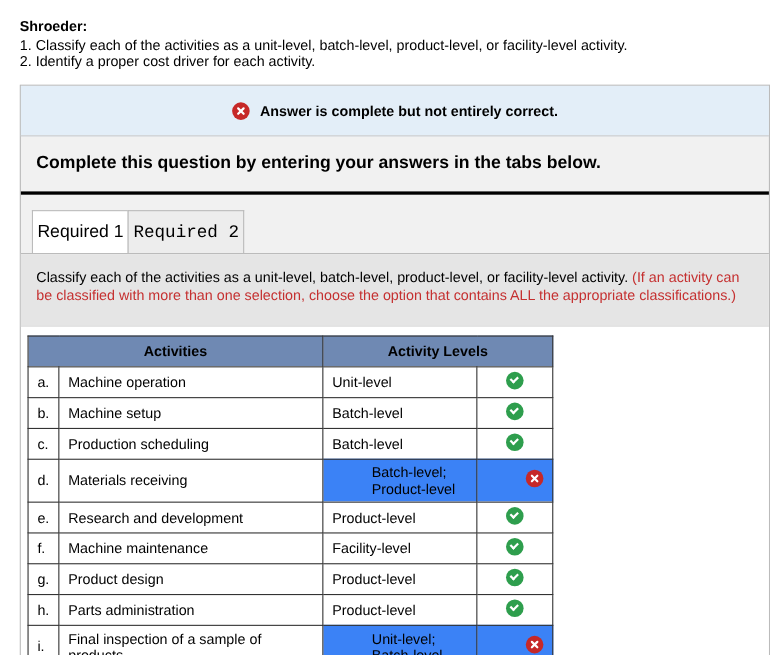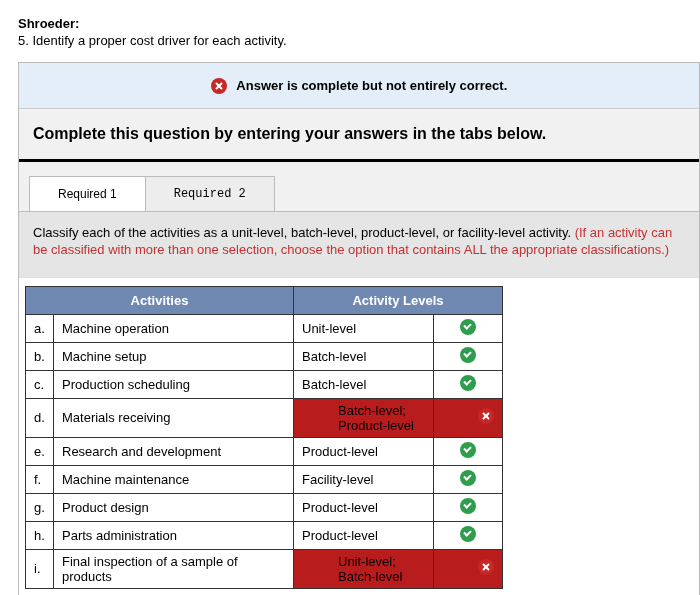--- a/index.html
+++ b/index.html
@@ -13,44 +13,45 @@
   .status-bar .icon { display: inline-block; vertical-align: middle; margin-right: 6px; }
   .status-bar .txt { vertical-align: middle; }
   .x-circle { display:inline-block; width:16px; height:16px; border-radius:50%; background:#c62828; position:relative; }
   .x-circle::before, .x-circle::after { content:""; position:absolute; left:50%; top:50%; width:9px; height:2px; background:#fff; border-radius:1px; }
   .x-circle::before { transform: translate(-50%,-50%) rotate(45deg); }
   .x-circle::after { transform: translate(-50%,-50%) rotate(-45deg); }
   .check-circle { display:inline-block; width:16px; height:16px; border-radius:50%; background:#2e9e4d; position:relative; }
   .check-circle::after { content:""; position:absolute; left:4px; top:4px; width:5px; height:3px; border-left:2px solid #fff; border-bottom:2px solid #fff; transform: rotate(-45deg); }
   .complete-msg { padding: 16px 14px; font-weight: bold; border-bottom: 3px solid #000000; font-size: 16px; }
   .tabs { display:flex; margin: 14px 0 0 10px; }
-  .tab { padding: 10px 28px; font-size: 12px; border: 1px solid #bbb; border-bottom: none; background: #ededed; cursor: pointer; }
+  .tab { padding: 10px 4px; font-size: 16px; border: 1px solid #bbb; border-bottom: none; background: #ededed; cursor: pointer; }
   .tab.active { background: #fff; }
   .tab + .tab { margin-left: -1px; font-family: Liberation Mono, monospace; }
   .tabbody { background: #fff; border-top: 1px solid #bbb; padding: 0; }
   .hintbox { background: #e5e5e5; padding: 12px 14px 18px 14px; font-size: 13px; line-height: 1.35; border-bottom: 1px solid #e0e0e0; }
   .hintbox .red { color: #c53030; }
   .tablewrap { padding: 8px 0 6px 6px; }
   table.act { border-collapse: collapse; }
-  table.act th { background: #6f89b3; color: #ffffff; font-weight: bold; padding: 6px 8px; border: 1px solid #333; text-align: center; font-size: 13px; }
+  table.act th { background: #6f89b3; color: #000000; font-weight: bold; padding: 6px 8px; border: 1px solid #333; text-align: center; font-size: 13px; }
   table.act td { border: 1px solid #333; padding: 4px 8px; font-size: 13px; background: #fff; }
   table.act td.letter { width: 28px; }
   table.act td.activity { width: 240px; }
   table.act td.level { width: 140px; }
-  tr.wrong td.level, tr.wrong td.status { background: #b91c1c; padding-left: 44px; }
+  tr.wrong td.level, tr.wrong td.status { background: #3b82f6; padding-left: 44px; }
   td.status { width: 28px; text-align: center; padding: 2px; }
 </style>
 </head>
 <body>
 
 <div class="page">
 
   <div class="req-label">Shroeder:</div>
   <div class="req-list">
-    <div>5. Identify a proper cost driver for each activity.</div>
+    <div>1. Classify each of the activities as a unit-level, batch-level, product-level, or facility-level activity.</div>
+    <div>2. Identify a proper cost driver for each activity.</div>
   </div>
 
   <div class="panel">
 
     <div class="status-bar">
       <span class="icon x-circle"></span>
       <span class="txt">Answer is complete but not entirely correct.</span>
     </div>
 
     <div class="complete-msg">Complete this question by entering your answers in the tabs below.</div>

